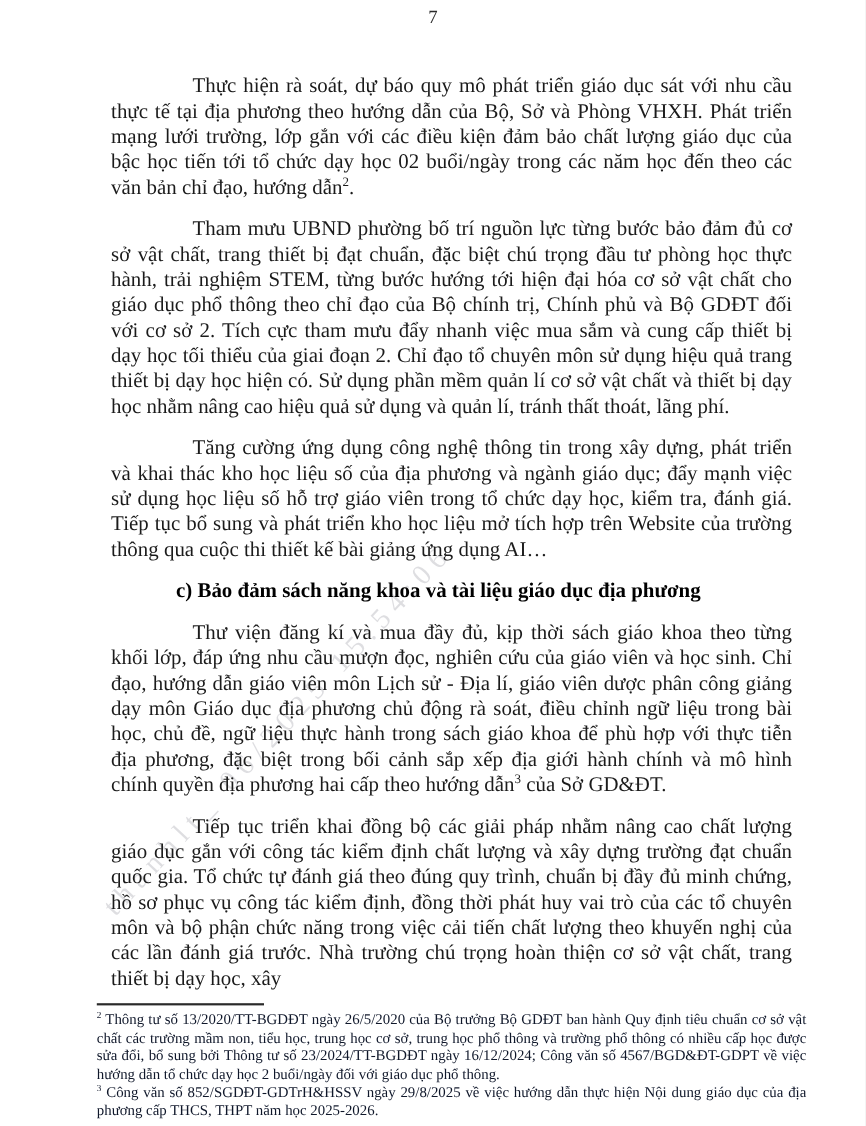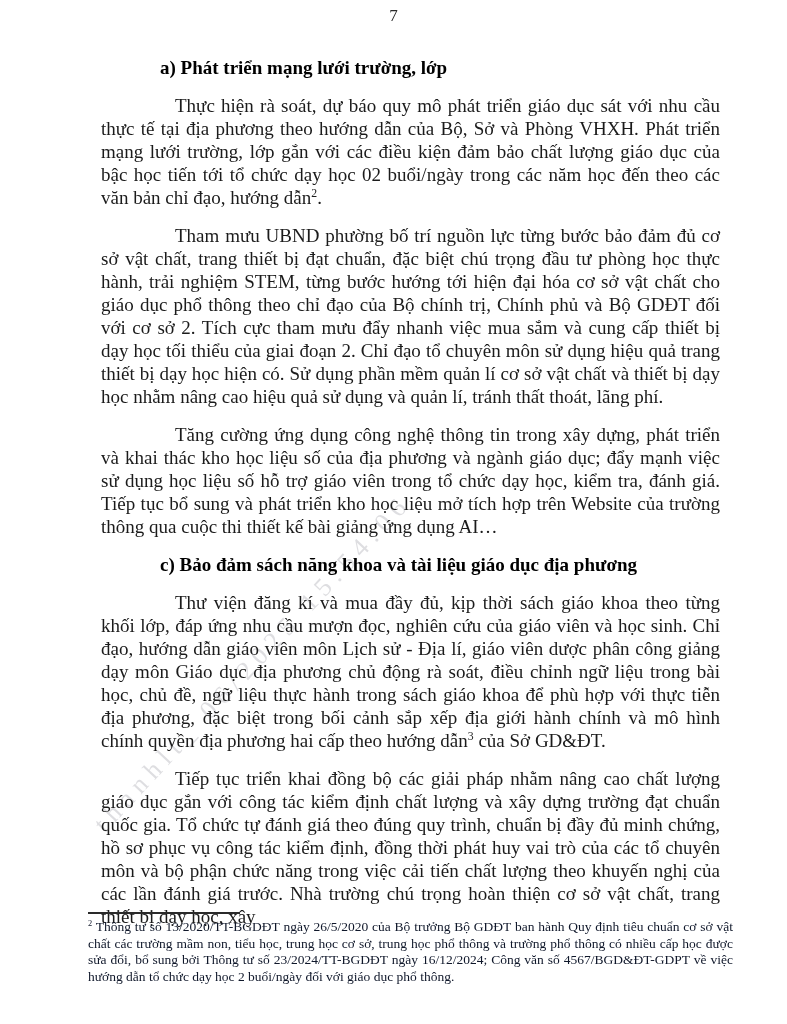--- a/index.html
+++ b/index.html
@@ -89,36 +89,36 @@
 <body>
 
 <div class="page">
 
   <div class="watermark">thanhlt_ 06/2025 15:54:06</div>
 
   <div class="page-number">7</div>
 
   <div class="content">
 
-    <h3>a) Phát triển mạng lưới trường, lớp</h3>
 
     <p><span>Thực hiện rà soát, dự báo quy mô phát triển giáo dục sát với nhu cầu thực tế tại địa phương theo hướng dẫn của Bộ, Sở và Phòng VHXH. Phát triển mạng lưới trường, lớp gắn với các điều kiện đảm bảo chất lượng giáo dục của bậc học tiến tới tổ chức dạy học 02 buổi/ngày trong các năm học đến theo các văn bản chỉ đạo, hướng dẫn</span><sup class="fn-ref">2</sup><span>.</span></p>
 
 
     <p>Tham mưu UBND phường bố trí nguồn lực từng bước bảo đảm đủ cơ sở vật chất, trang thiết bị đạt chuẩn, đặc biệt chú trọng đầu tư phòng học thực hành, trải nghiệm STEM, từng bước hướng tới hiện đại hóa cơ sở vật chất cho giáo dục phổ thông theo chỉ đạo của Bộ chính trị, Chính phủ và Bộ GDĐT đối với cơ sở 2. Tích cực tham mưu đẩy nhanh việc mua sắm và cung cấp thiết bị dạy học tối thiểu của giai đoạn 2. Chỉ đạo tổ chuyên môn sử dụng hiệu quả trang thiết bị dạy học hiện có. Sử dụng phần mềm quản lí cơ sở vật chất và thiết bị dạy học nhằm nâng cao hiệu quả sử dụng và quản lí, tránh thất thoát, lãng phí.</p>
 
     <p>Tăng cường ứng dụng công nghệ thông tin trong xây dựng, phát triển và khai thác kho học liệu số của địa phương và ngành giáo dục; đẩy mạnh việc sử dụng học liệu số hỗ trợ giáo viên trong tổ chức dạy học, kiểm tra, đánh giá. Tiếp tục bổ sung và phát triển kho học liệu mở tích hợp trên Website của trường thông qua cuộc thi thiết kế bài giảng ứng dụng AI…</p>
 
     <h3>c) Bảo đảm sách năng khoa và tài liệu giáo dục địa phương</h3>
 
     <p><span>Thư viện đăng kí và mua đầy đủ, kịp thời sách giáo khoa theo từng khối lớp, đáp ứng nhu cầu mượn đọc, nghiên cứu của giáo viên và học sinh. Chỉ đạo, hướng dẫn giáo viên môn Lịch sử - Địa lí, giáo viên dược phân công giảng dạy môn Giáo dục địa phương chủ động rà soát, điều chỉnh ngữ liệu trong bài học, chủ đề, ngữ liệu thực hành trong sách giáo khoa để phù hợp với thực tiễn địa phương, đặc biệt trong bối cảnh sắp xếp địa giới hành chính và mô hình chính quyền địa phương hai cấp theo hướng dẫn</span><sup class="fn-ref">3</sup><span> của Sở GD&amp;ĐT.</span></p>
 
 
     <p>Tiếp tục triển khai đồng bộ các giải pháp nhằm nâng cao chất lượng giáo dục gắn với công tác kiểm định chất lượng và xây dựng trường đạt chuẩn quốc gia. Tổ chức tự đánh giá theo đúng quy trình, chuẩn bị đầy đủ minh chứng, hồ sơ phục vụ công tác kiểm định, đồng thời phát huy vai trò của các tổ chuyên môn và bộ phận chức năng trong việc cải tiến chất lượng theo khuyến nghị của các lần đánh giá trước. Nhà trường chú trọng hoàn thiện cơ sở vật chất, trang thiết bị dạy học, xây</p>
 
   </div>
 
   <div class="footnotes">
     <hr class="fn-rule">
     <p><sup class="fn-ref">2</sup><span> Thông tư số 13/2020/TT-BGDĐT ngày 26/5/2020 của Bộ trưởng Bộ GDĐT ban hành Quy định tiêu chuẩn cơ sở vật chất các trường mầm non, tiểu học, trung học cơ sở, trung học phổ thông và trường phổ thông có nhiều cấp học được sửa đổi, bổ sung bởi Thông tư số 23/2024/TT-BGDĐT ngày 16/12/2024; Công văn số 4567/BGD&amp;ĐT-GDPT về việc hướng dẫn tổ chức dạy học 2 buổi/ngày đối với giáo dục phổ thông.</span></p>
+    <p><sup class="fn-ref">3</sup><span> Công văn số 852/SGDĐT-GDTrH&amp;HSSV ngày 29/8/2025 về việc hướng dẫn thực hiện Nội dung giáo dục của địa phương cấp THCS, THPT năm học 2025-2026.</span></p>
   </div>
 
 </div>
 
 </body></html>

